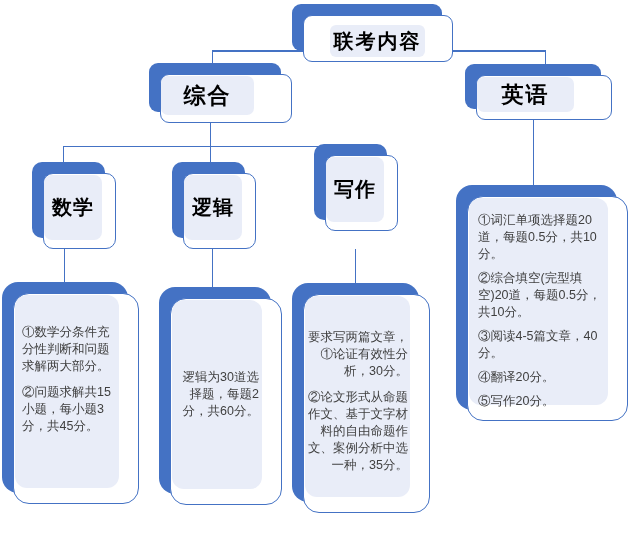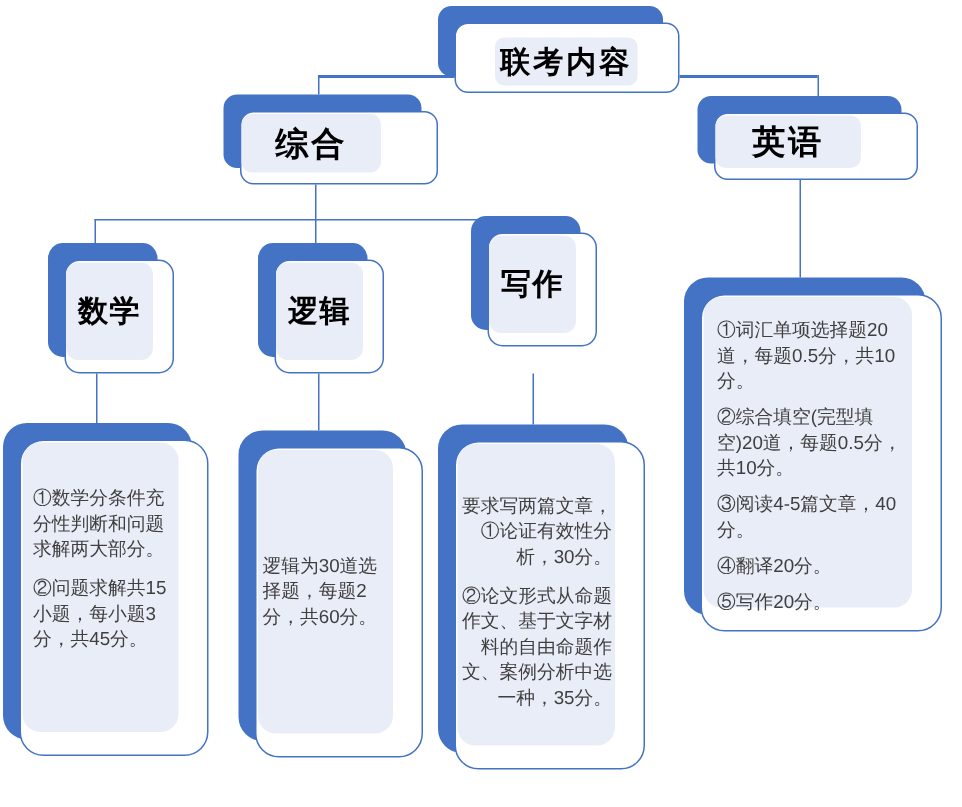--- a/index.html
+++ b/index.html
@@ -38,21 +38,21 @@
   .label{font-weight:bold;color:var(--heading);white-space:nowrap;}
   .root .label{font-size:20px;letter-spacing:2px;}
   .head .label{font-size:22px;letter-spacing:2px;}
   .subject .label{font-size:20px;letter-spacing:1px;}
 
   .txt{font-size:12.5px;line-height:17px;color:var(--text);width:100%;
        box-sizing:border-box;}
   .txt p{margin:0 0 9px 0;}
   .d-math .txt{padding:29px 2px 0 7px;text-align:left;}
   .d-logic .panel{display:flex;}
-  .d-logic .txt{text-align:left;padding:0 3px;}
+  .d-logic .txt{text-align:right;padding:0 3px;}
   .d-writing .txt{padding:33px 2px 0 2px;text-align:right;}
   .d-writing .txt p:first-child{margin-bottom:0;}
   .d-english .txt{padding:14px 2px 0 9px;text-align:left;}
   .d-english .txt p{margin-bottom:7px;}
 </style>
 </head>
 <body>
 
 <div id="canvas">
 

